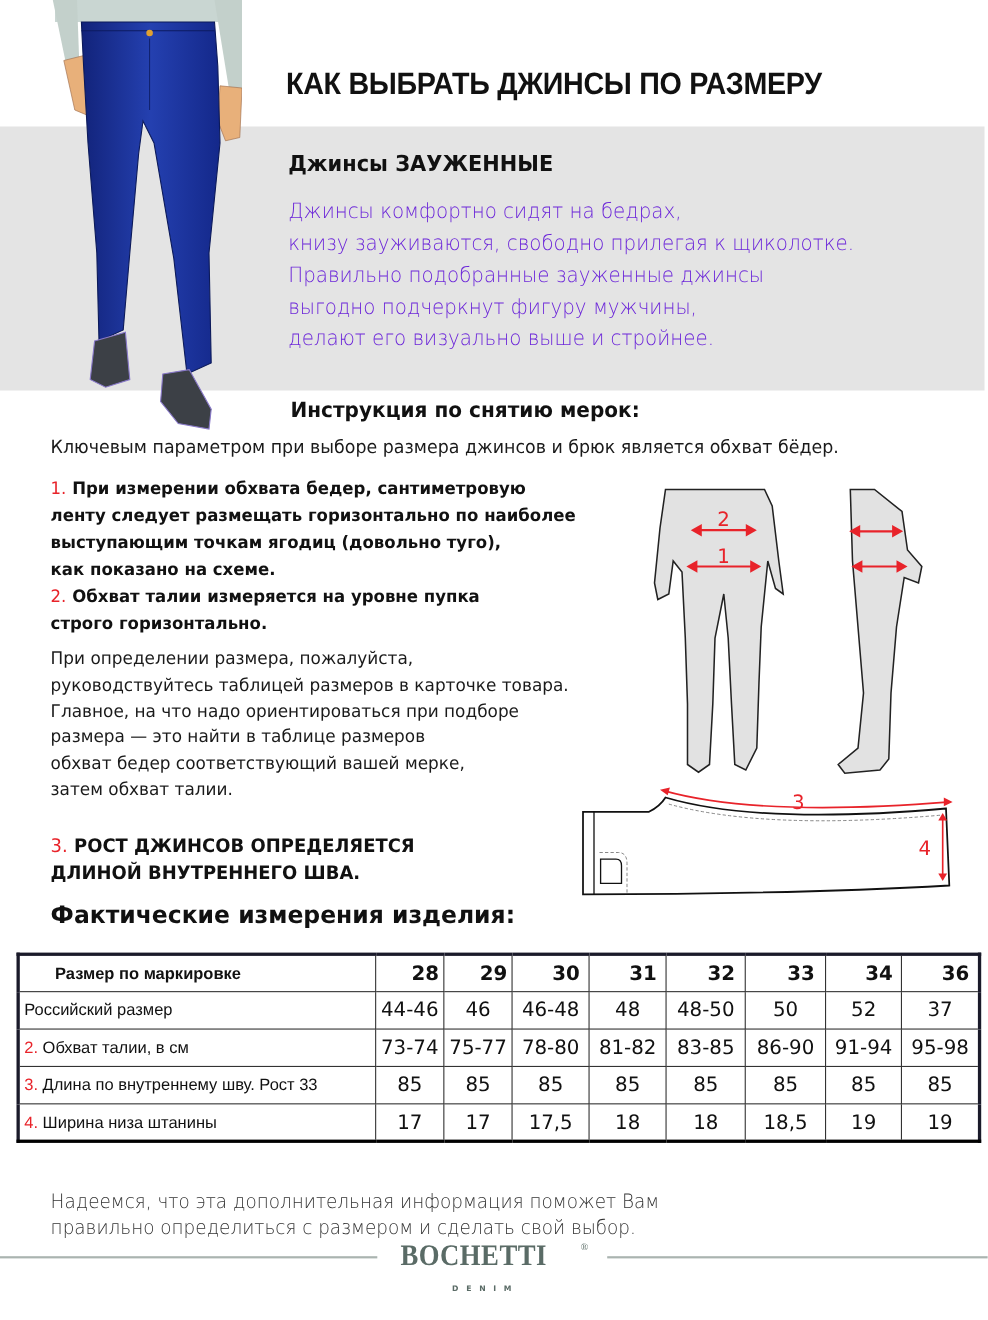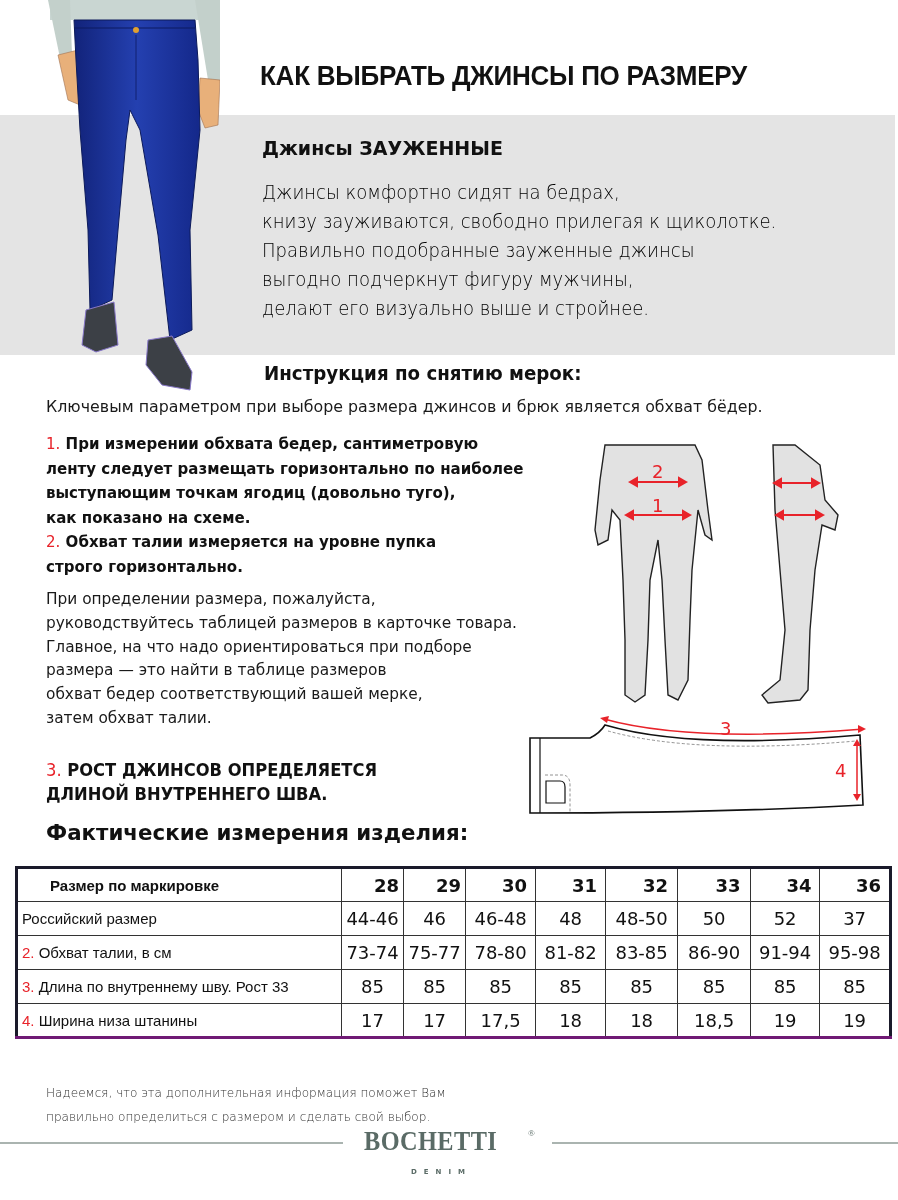--- a/index.html
+++ b/index.html
@@ -7,21 +7,21 @@
   body { position: relative; font-family: "DejaVu Sans", sans-serif; color: #1a1a1a; }
 
   .grey-band { position: absolute; left: 0; top: 115px; width: 895px; height: 240px; background: #e4e4e4; }
 
   .hero { position: absolute; left: 30px; top: 0; width: 190px; height: 400px; }
 
   .main-title { position: absolute; left: 260px; top: 60px; font-family: "Liberation Sans", sans-serif; font-weight: 700; font-size: 28px; letter-spacing: -0.3px; color: #111; white-space: nowrap; transform: scaleX(0.93); transform-origin: left; }
 
   .sub-title { position: absolute; left: 262px; top: 136px; font-family: "DejaVu Sans", sans-serif; font-weight: 700; font-size: 20px; color: #111; white-space: nowrap; transform: scaleX(0.95); transform-origin: left; }
 
-  .desc { position: absolute; left: 262px; top: 178px; font-family: "DejaVu Sans", sans-serif; font-size: 19px; line-height: 29px; color: #000000; white-space: nowrap; font-weight: 300; }
+  .desc { position: absolute; left: 262px; top: 178px; font-family: "DejaVu Sans", sans-serif; font-size: 19px; line-height: 29px; color: #6d28d9; white-space: nowrap; font-weight: 300; }
   .desc div { transform: scaleX(0.95); transform-origin: left; }
 
   .instr-title { position: absolute; left: 264px; top: 362px; font-family: "DejaVu Sans", sans-serif; font-weight: 700; font-size: 19px; color: #111; white-space: nowrap; transform: scaleX(0.96); transform-origin: left; }
 
   .key-param { position: absolute; left: 46px; top: 397px; font-family: "DejaVu Sans", sans-serif; font-size: 16.5px; color: #1a1a1a; white-space: nowrap; transform: scaleX(0.96); transform-origin: left; }
 
   .step-block { position: absolute; left: 46px; top: 432px; font-family: "DejaVu Sans", sans-serif; font-weight: 700; font-size: 15.5px; line-height: 24.5px; color: #111; white-space: nowrap; }
   .step-block div { transform: scaleX(0.97); transform-origin: left; }
   .num-red { color: #e8232a; font-weight: 400; }
 
@@ -32,28 +32,28 @@
   .step3 div { transform: scaleX(0.96); transform-origin: left; }
 
   .body-diagram { position: absolute; left: 590px; top: 440px; width: 300px; height: 270px; }
   .jeans-diagram { position: absolute; left: 520px; top: 705px; width: 378px; height: 120px; }
 
   .actual-title { position: absolute; left: 46px; top: 820px; font-family: "DejaVu Sans", sans-serif; font-weight: 700; font-size: 22px; color: #111; white-space: nowrap; transform: scaleX(0.97); transform-origin: left; }
 
   .size-table { position: absolute; left: 15px; top: 866px; border-collapse: collapse; font-family: "Liberation Sans", sans-serif; font-size: 15px; color: #111; }
   .size-table td { border: 1.5px solid #333; height: 34px; padding: 0 4px; text-align: center; white-space: nowrap; }
   .size-table tr:first-child td { border-top: 3px solid #1a1a2a; font-weight: 700; padding-left: 32px; }
-  .size-table tr:last-child td { border-bottom: 3px solid #701a75; }
+  .size-table tr:last-child td { border-bottom: 3px solid #000000; }
   .size-table td:first-child { border-left: 3px solid #1a1a2a; text-align: left; width: 325px; }
   .size-table td:last-child { border-right: 3px solid #1a1a2a; }
   .size-table tr:first-child td:first-child { font-weight: 700; }
   .size-table .num { font-family: "DejaVu Sans", sans-serif; font-size: 18px; }
   .size-table .rownum { color: #e8232a; }
 
-  .footer-note { position: absolute; left: 46px; top: 1081px; font-family: "DejaVu Sans", sans-serif; font-size: 13px; line-height: 24px; color: #333; white-space: nowrap; font-weight: 300; }
+  .footer-note { position: absolute; left: 46px; top: 1081px; font-family: "DejaVu Sans", sans-serif; font-size: 18px; line-height: 24px; color: #333; white-space: nowrap; font-weight: 300; }
   .footer-note div { transform: scaleX(0.93); transform-origin: left; }
 
   .brand-line { position: absolute; top: 1142px; height: 2px; background: #aab4b0; }
   .brand-line.left { left: 0; width: 343px; }
   .brand-line.right { left: 552px; width: 346px; }
   .brand-name { position: absolute; left: 364px; top: 1126px; font-family: "Liberation Serif", serif; font-weight: 700; font-size: 27px; color: #5a6b66; letter-spacing: 0.5px; transform: scaleX(0.9); transform-origin: left; }
   .brand-reg { position: absolute; left: 528px; top: 1128px; font-family: "Liberation Serif", serif; font-size: 9px; color: #5a6b66; }
   .brand-sub { position: absolute; left: 411px; top: 1168px; font-family: "DejaVu Sans", sans-serif; font-size: 7px; letter-spacing: 7px; color: #5a6b66; font-weight: bold; }
 </style>
 </head>

